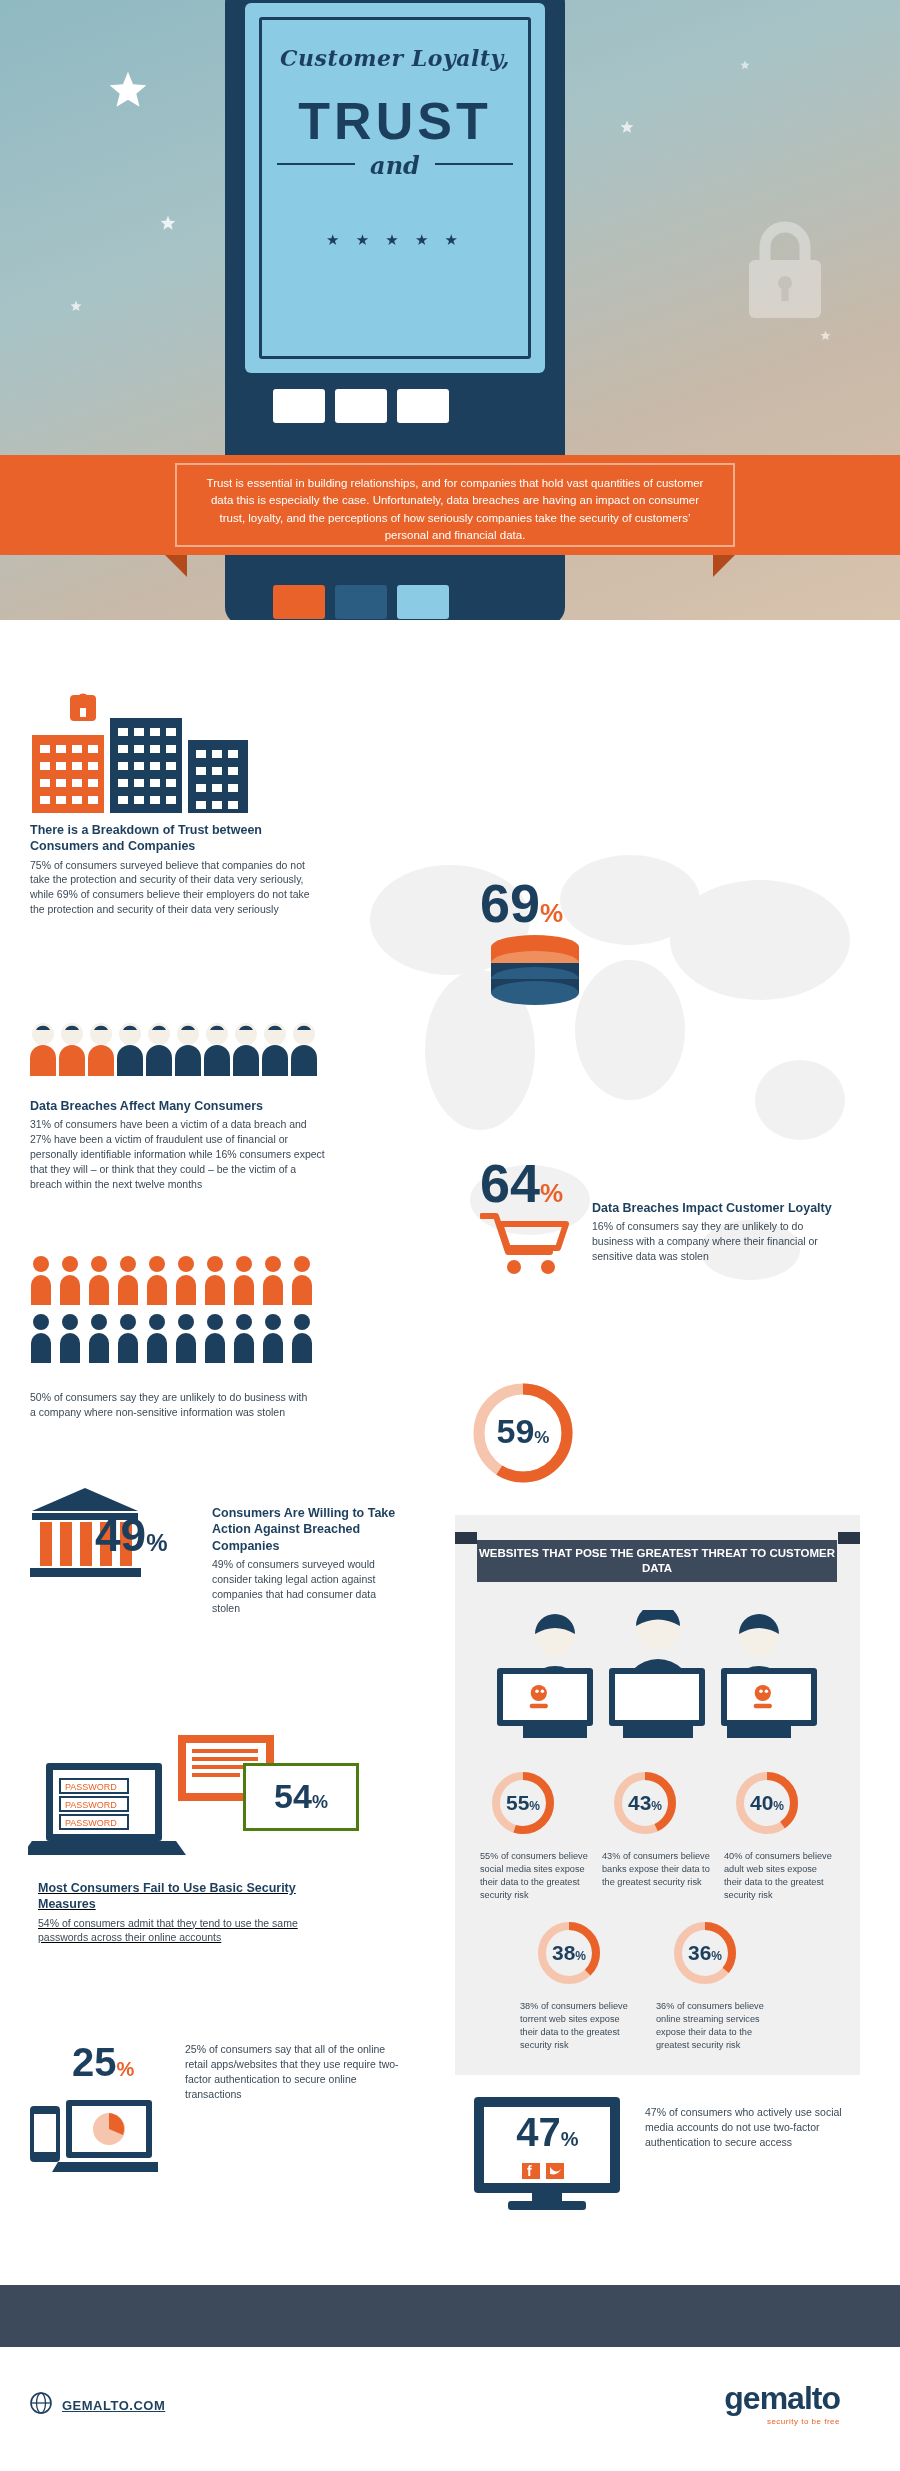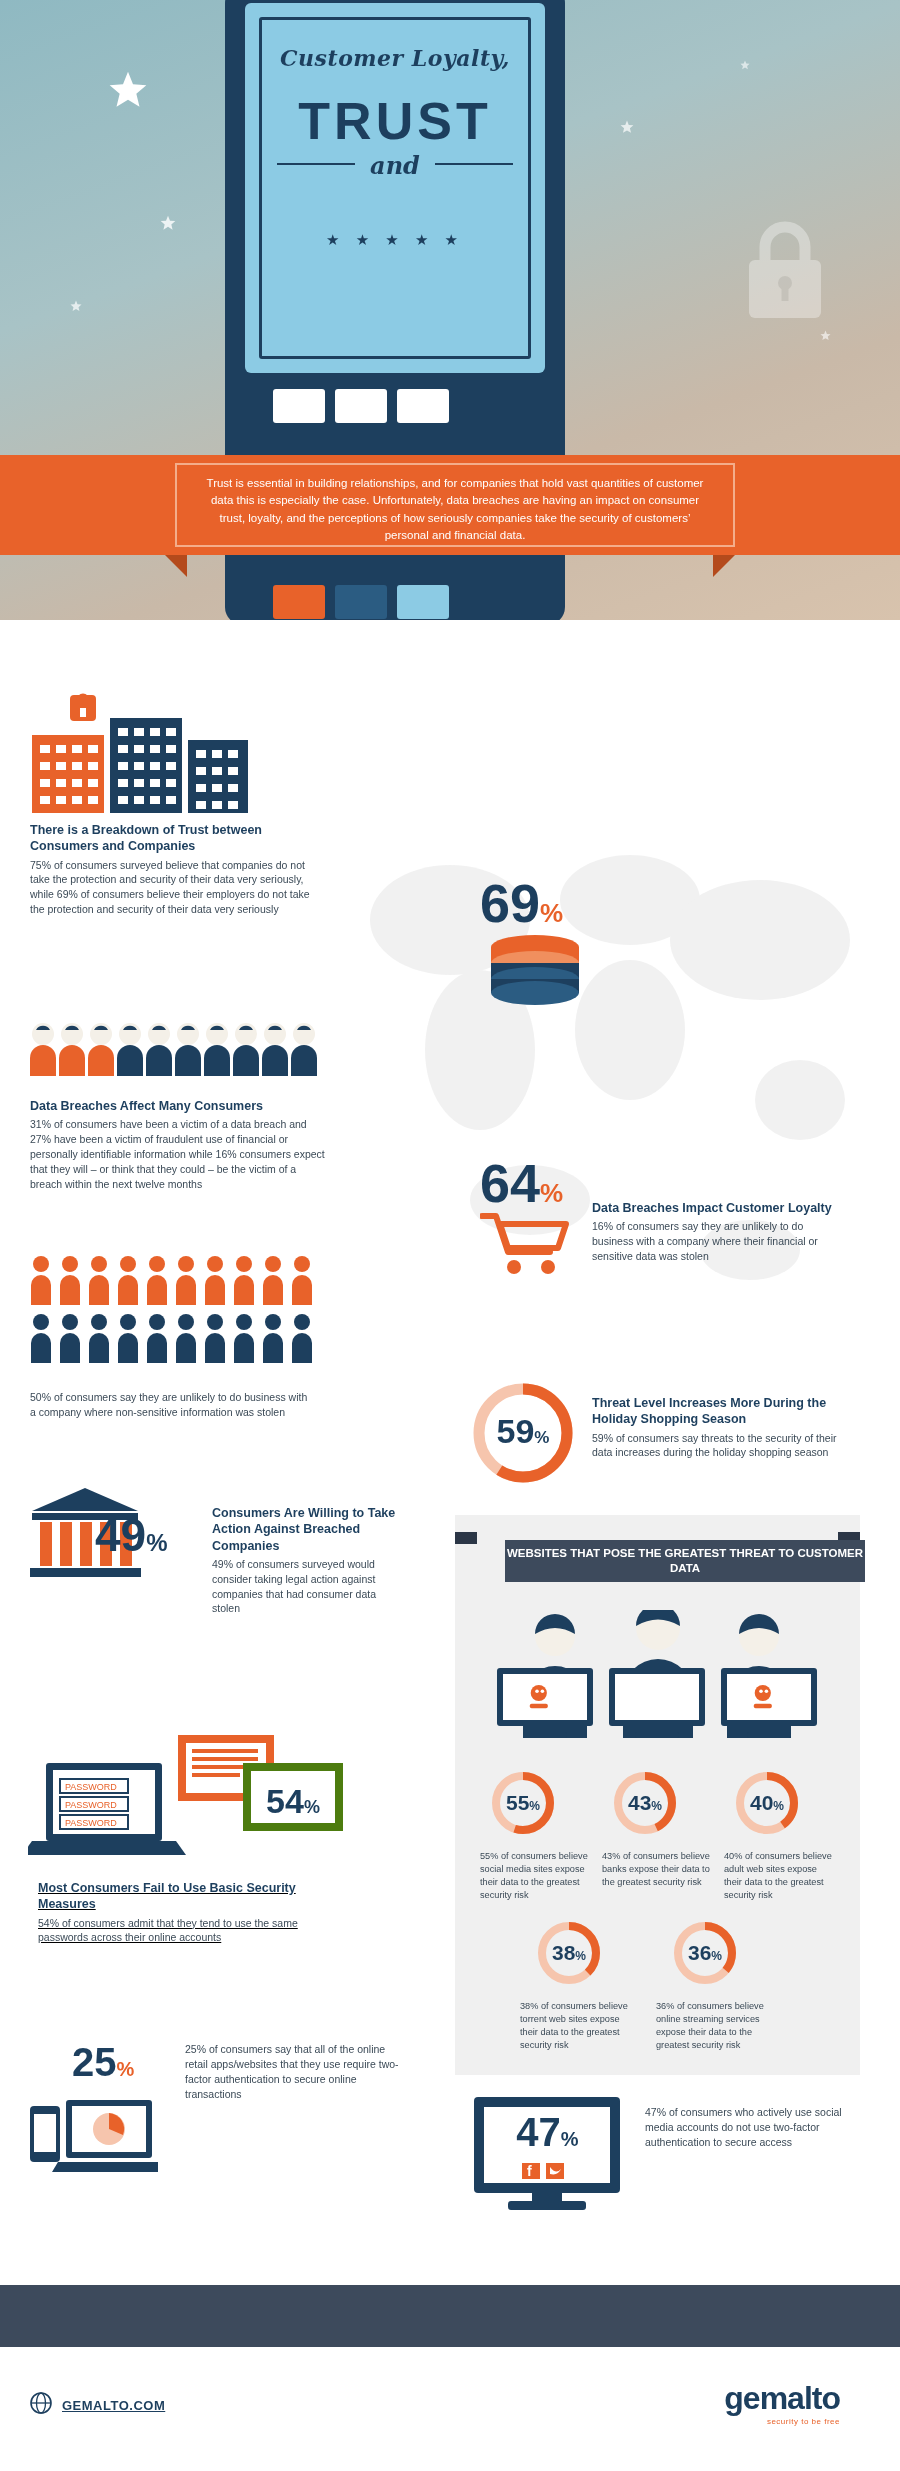--- a/index.html
+++ b/index.html
@@ -94,21 +94,21 @@
   .pct-big { font-weight:bold; color:#1d3f5e; }
 
   
   .panel {
     position:absolute; left:455px; top:1515px; width:405px; height:560px;
     background:#f0f0f0;
   }
   .panel-head {
     position:absolute; left:477px; top:1540px; width:360px; height:42px;
     background:#3d4a5c; color:#fff; font-weight:bold; font-size:11.5px;
-    display:flex; align-items:center; justify-content:center; text-align:center; line-height:1.3;margin-left:28px;
+    display:flex; align-items:center; justify-content:center; text-align:center; line-height:1.3;
   }
   .panel-head-l, .panel-head-r { position:absolute; top:1532px; width:22px; height:12px; background:#2b3646; }
   .panel-head-l { left:455px; } .panel-head-r { right:40px; }
   .ring-label { font-size:9.2px; color:#3b4a57; line-height:1.4; }
 
   
   .footer-band { position:absolute; left:0; top:2285px; width:900px; height:62px; background:#3d4a5c; }
   .footer-white { position:absolute; left:0; top:2347px; width:900px; height:124px; background:#fff; }
   .footer-url { position:absolute; left:62px; top:2398px; font-size:13px; color:#1d3f5e; font-weight:bold; letter-spacing:.5px; }
   .gemalto { position:absolute; right:60px; top:2380px; text-align:right; }
@@ -428,24 +428,20 @@
     <div class="p" style="margin-top:0;">50% of consumers say they are unlikely to do business with a company where non-sensitive information was stolen</div>
   </div>
 
   <svg style="position:absolute;left:468px;top:1378px;" width="110" height="110" viewBox="0 0 110 110">
     <circle cx="55" cy="55" r="44" fill="none" stroke="#f6c5ad" stroke-width="11"></circle>
     <circle cx="55" cy="55" r="44" fill="none" stroke="#e8622a" stroke-width="11" stroke-dasharray="163 276" stroke-dashoffset="0" transform="rotate(-90 55 55)"></circle>
   </svg>
   <div style="position:absolute; left:468px; top:1412px; width:110px; text-align:center;">
     <span class="pct-big" style="font-size:34px;">59</span><span style="font-size:17px;font-weight:bold;color:#1d3f5e;">%</span>
   </div>
-  <div class="blk" style="left:592px; top:1395px; width:255px;">
-    <div class="h">Threat Level Increases More During the Holiday Shopping Season</div>
-    <div class="p">59% of consumers say threats to the security of their data increases during the holiday shopping season</div>
-  </div>
 
   <svg style="position:absolute;left:28px;top:1485px;" width="115" height="95" viewBox="0 0 115 95">
     <polygon points="57,3 110,26 4,26" fill="#1d3f5e"></polygon>
     <rect x="4" y="28" width="106" height="7" fill="#1d3f5e"></rect>
     <g fill="#e8622a">
       <rect x="12" y="37" width="12" height="44"></rect>
       <rect x="32" y="37" width="12" height="44"></rect>
       <rect x="52" y="37" width="12" height="44"></rect>
       <rect x="72" y="37" width="12" height="44"></rect>
       <rect x="92" y="37" width="12" height="44"></rect>
@@ -474,21 +470,21 @@
     <g>
       <rect x="32" y="44" width="68" height="14" fill="#fff" stroke="#1d3f5e" stroke-width="2"></rect>
       <rect x="32" y="62" width="68" height="14" fill="#fff" stroke="#1d3f5e" stroke-width="2"></rect>
       <rect x="32" y="80" width="68" height="14" fill="#fff" stroke="#1d3f5e" stroke-width="2"></rect>
       <text x="37" y="55" font-family="Liberation Sans" font-size="9" fill="#e8622a">PASSWORD</text>
       <text x="37" y="73" font-family="Liberation Sans" font-size="9" fill="#e8622a">PASSWORD</text>
       <text x="37" y="91" font-family="Liberation Sans" font-size="9" fill="#e8622a">PASSWORD</text>
     </g>
     <path d="M4 106 h144 l10 14 H-6z" fill="#1d3f5e"></path>
   </svg>
-  <div style="position:absolute; left:243px; top:1763px; width:100px; height:68px; background:#fff; border:8px solid #4d7c0f;">
+  <div style="position:absolute; left:243px; top:1763px; width:116px; height:68px; background:#fff; border:3px solid #4d7c0f;">
     <div style="text-align:center; padding-top:11px;">
       <span class="pct-big" style="font-size:34px;">54</span><span style="font-size:18px;font-weight:bold;color:#1d3f5e;">%</span>
     </div>
   </div>
   <div class="blk" style="left:38px; top:1880px; width:300px;text-decoration:underline;">
     <div class="h">Most Consumers Fail to Use Basic Security Measures</div>
     <div class="p">54% of consumers admit that they tend to use the same passwords across their online accounts</div>
   </div>
 
   <svg style="position:absolute;left:28px;top:2090px;" width="130" height="90" viewBox="0 0 130 90">

